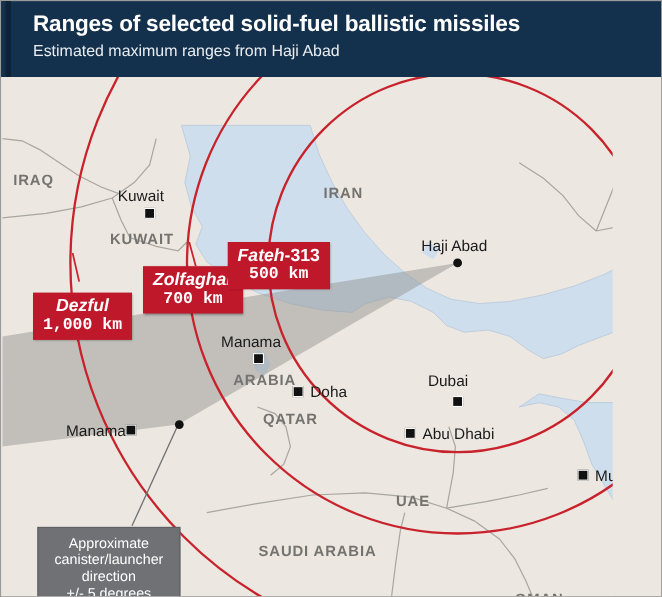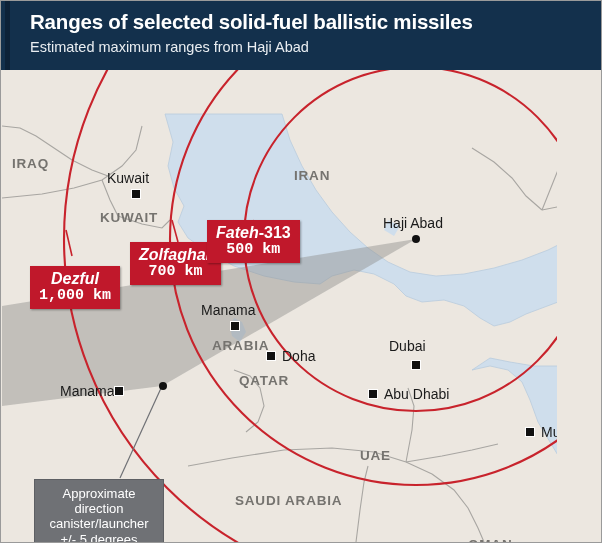--- a/index.html
+++ b/index.html
@@ -196,19 +196,19 @@
       <span class="rg">700 km</span>
     </div>
 
     <div class="callout" style="left:205px;top:150px;">
       <span class="nm"><span>Fateh</span><span class="suffix">-313</span></span>
       <span class="rg">500 km</span>
     </div>
 
     <div id="legendbox">
       <span>Approximate</span>
+      <span>canister/launcher</span>
       <span>direction</span>
-      <span>canister/launcher</span>
       <span>+/- 5 degrees</span>
     </div>
 
   </div>
 </div>
 
 </body></html>

